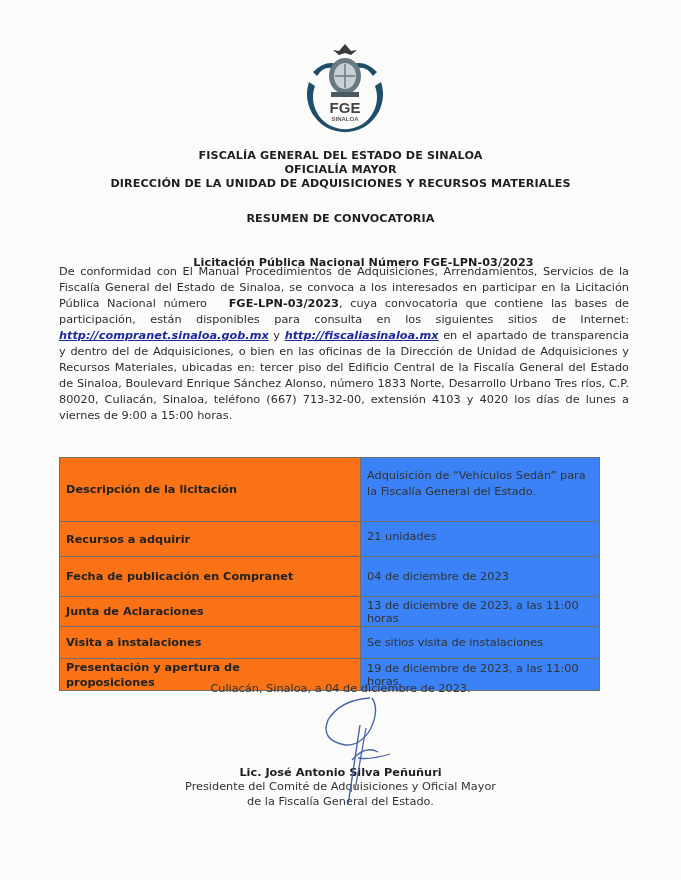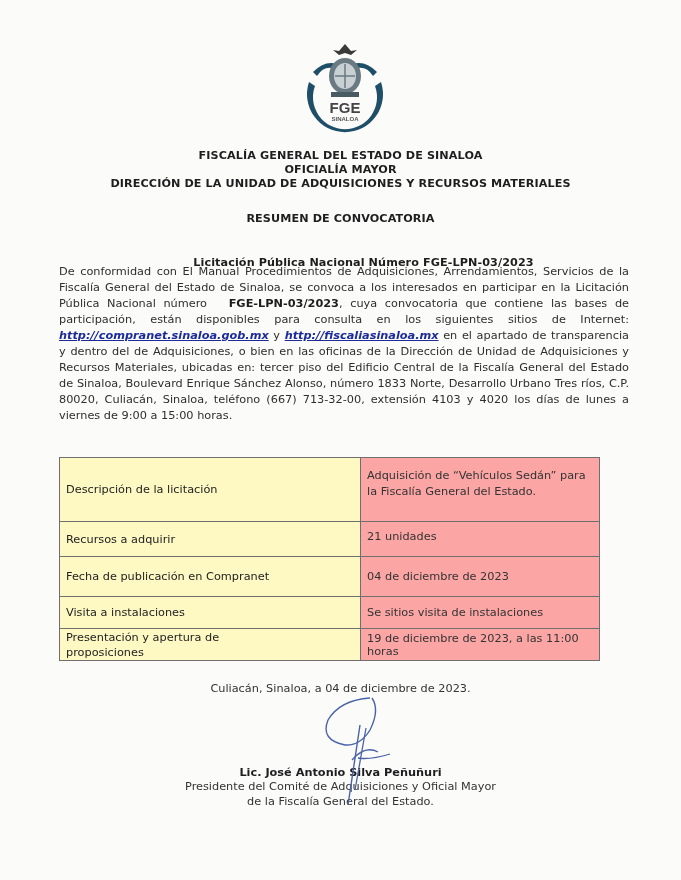--- a/index.html
+++ b/index.html
@@ -13,22 +13,22 @@
     position: absolute; left: 59px; top: 264px; width: 570px;
     font-size: 11.3px; line-height: 16px; text-align: justify; color: #2e2e2e;
   }
   .para b { color: #1d1d1d; padding-left: 14px; }
   .para a { color: #1c2a9a; font-weight: bold; font-style: italic; text-decoration: underline; }
   table.info {
     position: absolute; left: 59px; top: 457px; width: 541px; border-collapse: collapse;
     font-size: 11.3px;
   }
   table.info td { border: 1.3px solid #6f6f6f; padding: 0 6px; vertical-align: middle; }
-  table.info td.k { background: #fef9c3; font-weight: normal; color: #222; width: 234px; padding-left: 6px; }
-  table.info td.v { background: #fca5a5; color: #333; }
+  table.info td.k { background: #f97316; font-weight: bold; color: #222; width: 234px; padding-left: 6px; }
+  table.info td.v { background: #3b82f6; color: #333; }
   .closing { position: absolute; left: 0; width: 681px; text-align: center; font-size: 11.3px; color: #333; }
   .sig { position: absolute; left: 300px; top: 690px; width: 130px; height: 125px; }
 </style>
 </head>
 <body>
 
 <svg class="logo" viewBox="0 0 100 98">
   <path d="M50 2 L44 9 L38 8 L44 13 L50 11 L56 13 L62 8 L56 9 Z" fill="#3a3a3a"></path>
   <path d="M14 40 A38 38 0 1 0 86 40 L80 44 A32 32 0 1 1 20 44 Z" fill="#1f4f68"></path>
   <path d="M18 30 Q30 18 42 22 L38 26 Q28 24 22 34 Z" fill="#1f4f68"></path>
@@ -59,20 +59,24 @@
     <td class="v" style="vertical-align:top;padding-top:10px;line-height:16px;">Adquisición de “Vehículos Sedán” para la Fiscalía General del Estado.</td>
   </tr>
   <tr style="height:35px;">
     <td class="k">Recursos a adquirir</td>
     <td class="v" style="vertical-align:top;padding-top:8px;">21 unidades</td>
   </tr>
   <tr style="height:40px;">
     <td class="k">Fecha de publicación en Compranet</td>
     <td class="v">04 de diciembre de 2023</td>
   </tr>
+  <tr style="height:30px;">
+    <td class="k">Junta de Aclaraciones</td>
+    <td class="v">13 de diciembre de 2023, a las 11:00 horas</td>
+  </tr>
   <tr style="height:32px;">
     <td class="k">Visita a instalaciones</td>
     <td class="v">Se sitios visita de instalaciones</td>
   </tr>
   <tr style="height:32px;">
     <td class="k" style="line-height:15px;padding-right:60px;">Presentación y apertura de proposiciones</td>
     <td class="v">19 de diciembre de 2023, a las 11:00 horas</td>
   </tr>
 </tbody>
   </table>

